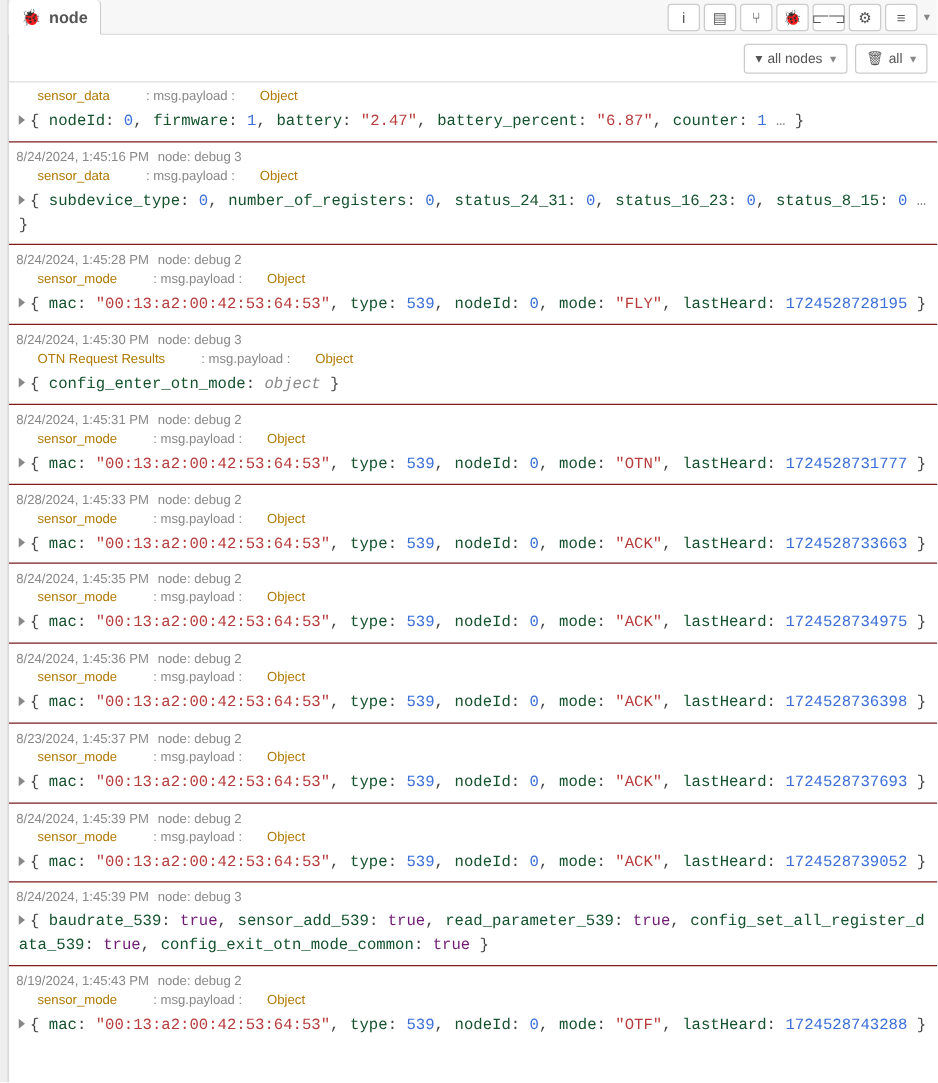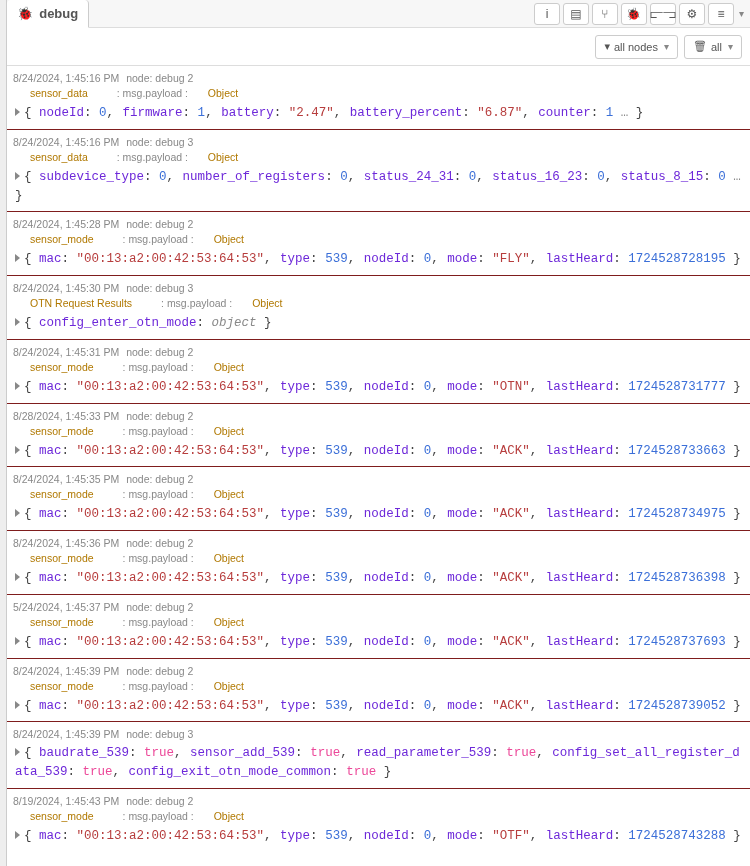--- a/index.html
+++ b/index.html
@@ -21,39 +21,39 @@
   .msg { border-top: 1px solid #7f1d1d; padding: 4px 4px 4px 6px; }
   .msg:first-child { border-top: none; }
   .msg-head { font-size: 10.5px; color: #888; padding: 2px 0; }
   .msg-head .node { margin-left: 4px; }
   .msg-topic { font-size: 10.5px; padding: 1px 0 3px 0; }
   .topic-a { color: #b07800; margin-left: 17px; }
   .topic-b { color: #888; padding-left: 26px; }
   .msg-body { font-family: Menlo, Consolas, "Courier New", monospace; font-size: 12.5px; line-height: 1.5; padding: 2px 0 2px 2px; word-break: break-all; }
   .tri { display: inline-block; width: 0; height: 0; border-top: 4px solid transparent; border-bottom: 4px solid transparent; border-left: 5px solid #888; margin-right: 4px; vertical-align: 0px; cursor: pointer; }
   .brace { color: #444; }
-  .key { color: #6d28d9; }
+  .key { color: #14532d; }
   .colon { color: #444; }
   .num { color: #3b6fd8; }
   .str { color: #b73d3d; }
-  .bool { color: #ec4899; }
+  .bool { color: #701a75; }
   .italic { font-style: italic; color: #888; }
   .ellip { color: #888; }
   .comma { color: #444; }
   .sep { margin-right: 1px; }
 </style>
 </head>
 <body>
 
 <div class="container">
   <div class="inner">
     <div class="header">
       <div class="tab">
         <span class="bug">🐞</span>
-        <span>debug</span>
+        <span>node</span>
       </div>
       <div class="header-tools">
         <div class="tool-btn">
             <span>i</span>
           </div>
         <div class="tool-btn">
             <span>▤</span>
           </div>
         <div class="tool-btn">
             <span>⑂</span>
@@ -82,21 +82,20 @@
       </div>
       <div class="filter-btn">
         <span>🗑</span>
         <span>all</span>
         <span class="caret">▾</span>
       </div>
     </div>
 
     <div class="messages" id="messages">
         <div class="msg">
-          <div class="msg-head"><span>8/24/2024, 1:45:16 PM</span><span class="node"> node: debug 2</span></div>
           <div class="msg-topic"><span class="topic-a">sensor_data</span><span class="topic-b"> : msg.payload : </span><span class="topic-a">Object</span></div>
           <div class="msg-body"><span class="tri"></span><span class="brace">{ </span><span class="key">nodeId</span><span class="colon">: </span><span class="num">0</span><span class="comma sep">, </span><span class="key">firmware</span><span class="colon">: </span><span class="num">1</span><span class="comma sep">, </span><span class="key">battery</span><span class="colon">: </span><span class="str">"2.47"</span><span class="comma sep">, </span><span class="key">battery_percent</span><span class="colon">: </span><span class="str">"6.87"</span><span class="comma sep">, </span><span class="key">counter</span><span class="colon">: </span><span class="num">1</span><span class="ellip"> … </span><span class="brace">}</span></div>
         </div>
         <div class="msg">
           <div class="msg-head"><span>8/24/2024, 1:45:16 PM</span><span class="node"> node: debug 3</span></div>
           <div class="msg-topic"><span class="topic-a">sensor_data</span><span class="topic-b"> : msg.payload : </span><span class="topic-a">Object</span></div>
           <div class="msg-body"><span class="tri"></span><span class="brace">{ </span><span class="key">subdevice_type</span><span class="colon">: </span><span class="num">0</span><span class="comma sep">, </span><span class="key">number_of_registers</span><span class="colon">: </span><span class="num">0</span><span class="comma sep">, </span><span class="key">status_24_31</span><span class="colon">: </span><span class="num">0</span><span class="comma sep">, </span><span class="key">status_16_23</span><span class="colon">: </span><span class="num">0</span><span class="comma sep">, </span><span class="key">status_8_15</span><span class="colon">: </span><span class="num">0</span><span class="ellip"> … </span><span class="brace">}</span></div>
         </div>
         <div class="msg">
           <div class="msg-head"><span>8/24/2024, 1:45:28 PM</span><span class="node"> node: debug 2</span></div>
@@ -122,21 +121,21 @@
           <div class="msg-head"><span>8/24/2024, 1:45:35 PM</span><span class="node"> node: debug 2</span></div>
           <div class="msg-topic"><span class="topic-a">sensor_mode</span><span class="topic-b"> : msg.payload : </span><span class="topic-a">Object</span></div>
           <div class="msg-body"><span class="tri"></span><span class="brace">{ </span><span class="key">mac</span><span class="colon">: </span><span class="str">"00:13:a2:00:42:53:64:53"</span><span class="comma sep">, </span><span class="key">type</span><span class="colon">: </span><span class="num">539</span><span class="comma sep">, </span><span class="key">nodeId</span><span class="colon">: </span><span class="num">0</span><span class="comma sep">, </span><span class="key">mode</span><span class="colon">: </span><span class="str">"ACK"</span><span class="comma sep">, </span><span class="key">lastHeard</span><span class="colon">: </span><span class="num">1724528734975</span><span> </span><span class="brace">}</span></div>
         </div>
         <div class="msg">
           <div class="msg-head"><span>8/24/2024, 1:45:36 PM</span><span class="node"> node: debug 2</span></div>
           <div class="msg-topic"><span class="topic-a">sensor_mode</span><span class="topic-b"> : msg.payload : </span><span class="topic-a">Object</span></div>
           <div class="msg-body"><span class="tri"></span><span class="brace">{ </span><span class="key">mac</span><span class="colon">: </span><span class="str">"00:13:a2:00:42:53:64:53"</span><span class="comma sep">, </span><span class="key">type</span><span class="colon">: </span><span class="num">539</span><span class="comma sep">, </span><span class="key">nodeId</span><span class="colon">: </span><span class="num">0</span><span class="comma sep">, </span><span class="key">mode</span><span class="colon">: </span><span class="str">"ACK"</span><span class="comma sep">, </span><span class="key">lastHeard</span><span class="colon">: </span><span class="num">1724528736398</span><span> </span><span class="brace">}</span></div>
         </div>
         <div class="msg">
-          <div class="msg-head"><span>5/24/2024, 1:45:37 PM</span><span class="node"> node: debug 2</span></div>
+          <div class="msg-head"><span>8/23/2024, 1:45:37 PM</span><span class="node"> node: debug 2</span></div>
           <div class="msg-topic"><span class="topic-a">sensor_mode</span><span class="topic-b"> : msg.payload : </span><span class="topic-a">Object</span></div>
           <div class="msg-body"><span class="tri"></span><span class="brace">{ </span><span class="key">mac</span><span class="colon">: </span><span class="str">"00:13:a2:00:42:53:64:53"</span><span class="comma sep">, </span><span class="key">type</span><span class="colon">: </span><span class="num">539</span><span class="comma sep">, </span><span class="key">nodeId</span><span class="colon">: </span><span class="num">0</span><span class="comma sep">, </span><span class="key">mode</span><span class="colon">: </span><span class="str">"ACK"</span><span class="comma sep">, </span><span class="key">lastHeard</span><span class="colon">: </span><span class="num">1724528737693</span><span> </span><span class="brace">}</span></div>
         </div>
         <div class="msg">
           <div class="msg-head"><span>8/24/2024, 1:45:39 PM</span><span class="node"> node: debug 2</span></div>
           <div class="msg-topic"><span class="topic-a">sensor_mode</span><span class="topic-b"> : msg.payload : </span><span class="topic-a">Object</span></div>
           <div class="msg-body"><span class="tri"></span><span class="brace">{ </span><span class="key">mac</span><span class="colon">: </span><span class="str">"00:13:a2:00:42:53:64:53"</span><span class="comma sep">, </span><span class="key">type</span><span class="colon">: </span><span class="num">539</span><span class="comma sep">, </span><span class="key">nodeId</span><span class="colon">: </span><span class="num">0</span><span class="comma sep">, </span><span class="key">mode</span><span class="colon">: </span><span class="str">"ACK"</span><span class="comma sep">, </span><span class="key">lastHeard</span><span class="colon">: </span><span class="num">1724528739052</span><span> </span><span class="brace">}</span></div>
         </div>
         <div class="msg">
           <div class="msg-head"><span>8/24/2024, 1:45:39 PM</span><span class="node"> node: debug 3</span></div>

